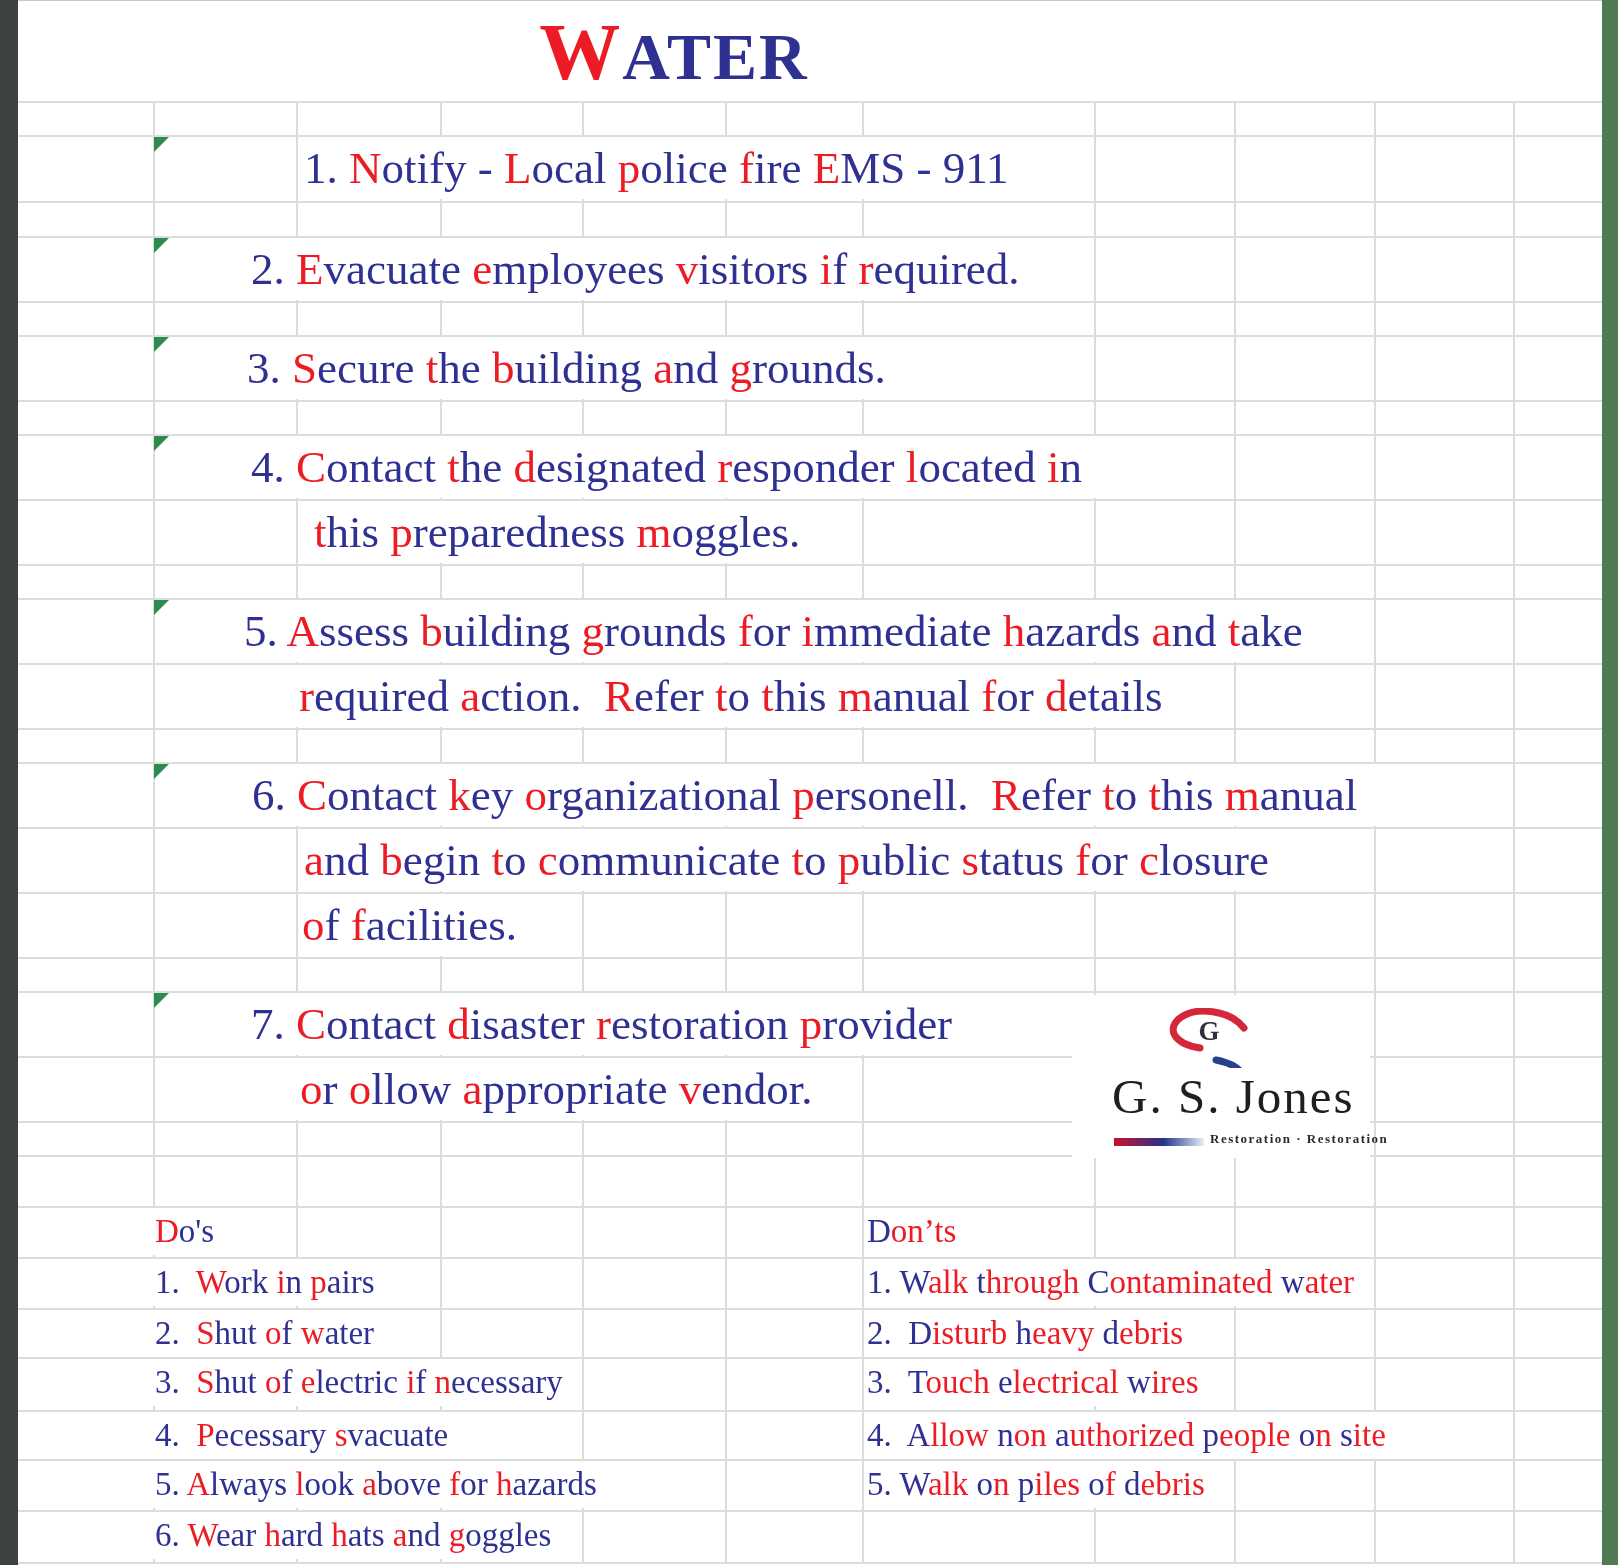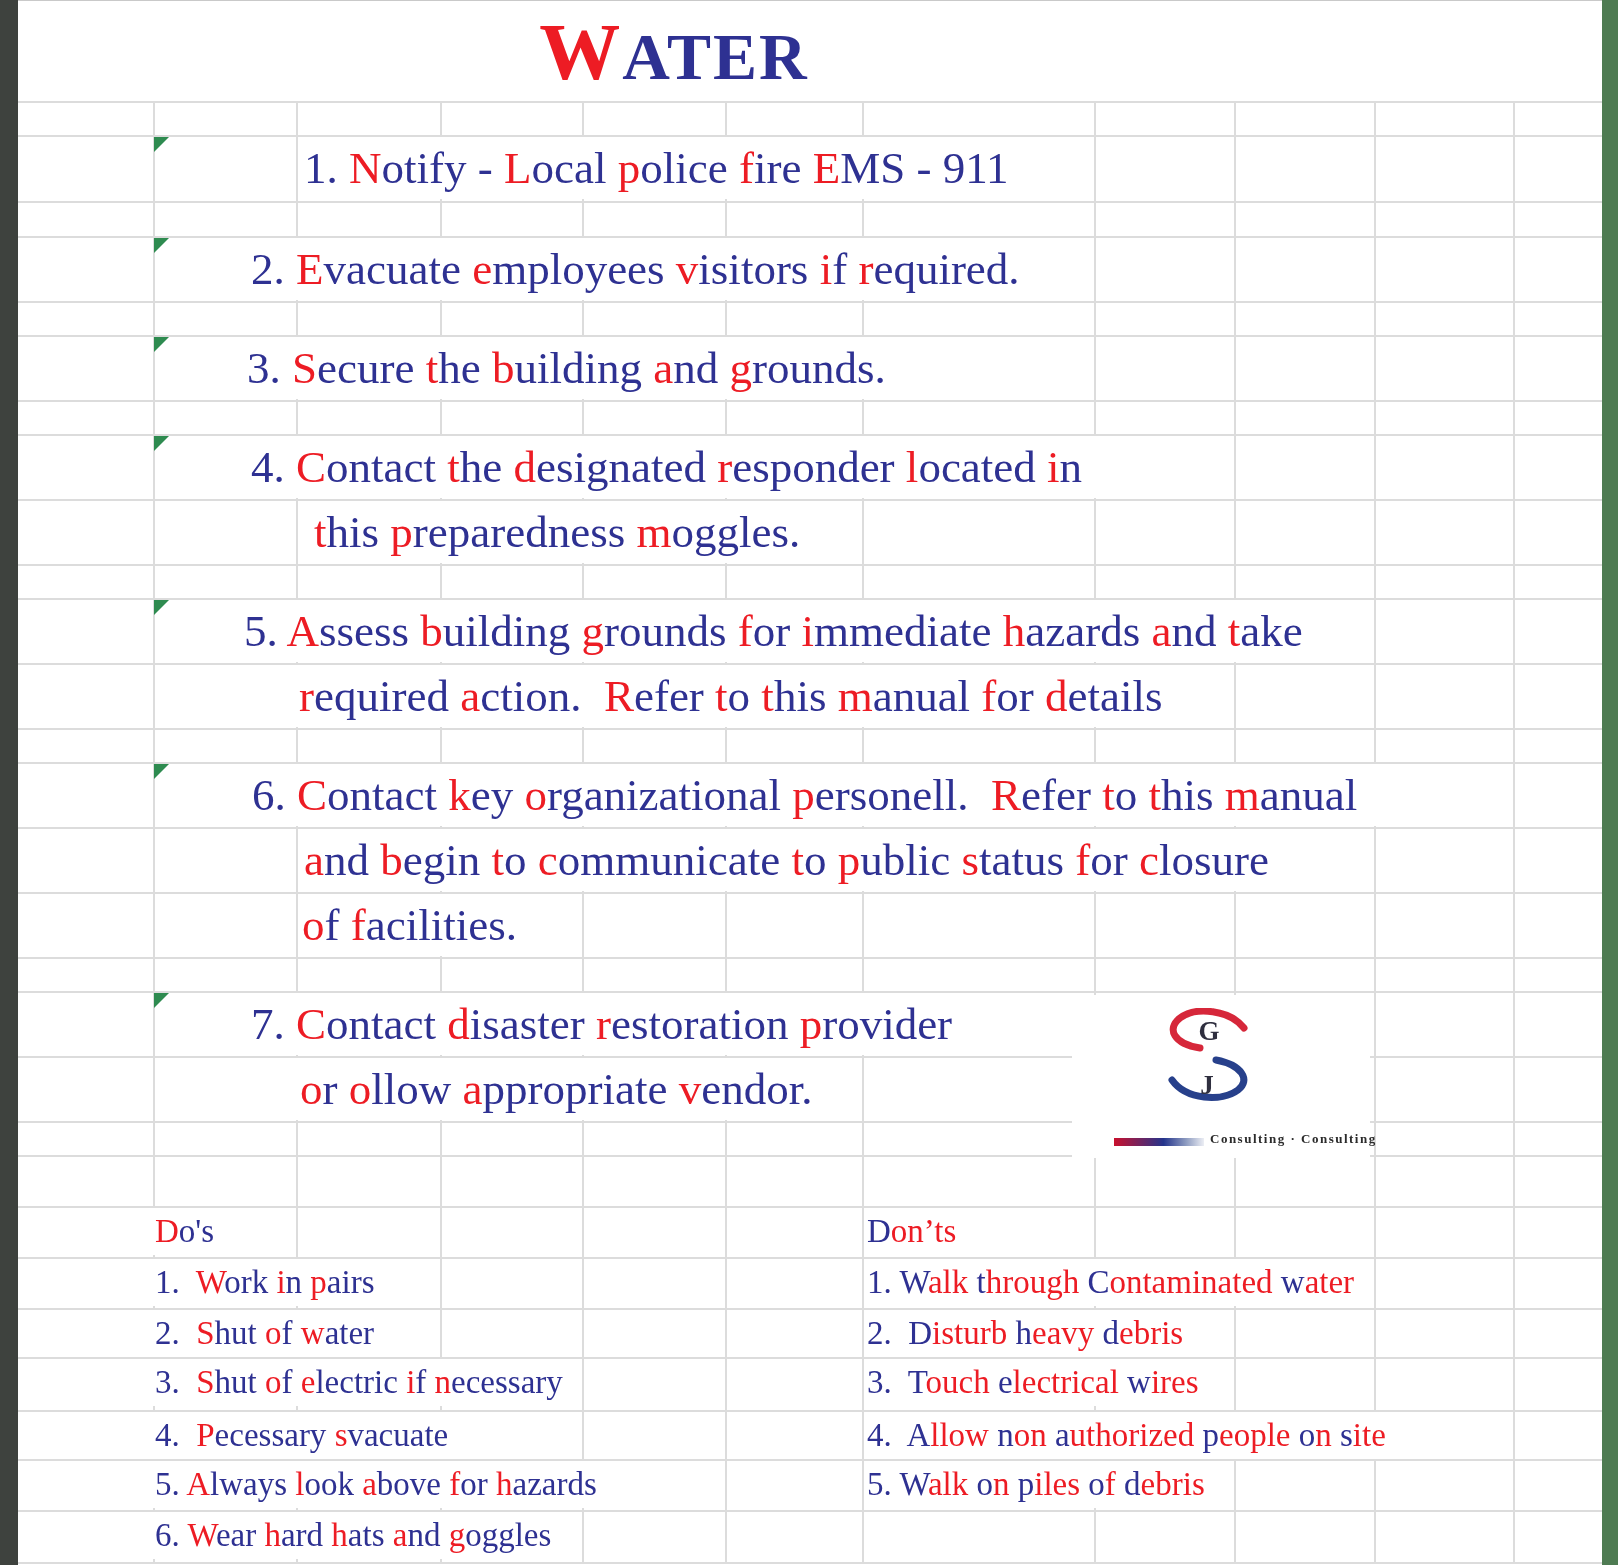--- a/index.html
+++ b/index.html
@@ -139,19 +139,20 @@
 
   <div class="logo-box"></div>
 
   <svg class="logo-mark" width="112" height="96" viewBox="0 0 112 96">
     <path d="M 92 20 C 78 2 44 -2 28 10 C 14 21 22 36 48 40" fill="none" stroke="#d6273a" stroke-width="7" stroke-linecap="round"></path>
     <path d="M 20 72 C 34 92 70 94 86 82 C 99 72 90 57 64 52" fill="none" stroke="#27408b" stroke-width="7" stroke-linecap="round"></path>
     <text x="57" y="32" text-anchor="middle" font-size="27" font-weight="bold" font-family="Liberation Serif, serif" fill="#2f2f3f">G</text>
     <text x="55" y="86" text-anchor="middle" font-size="27" font-weight="bold" font-family="Liberation Serif, serif" fill="#2f2f3f">J</text>
   </svg>
 
+  <div class="company-name" style="color: rgb(31, 31, 31);">G. S. Jones</div>
   <div class="logo-bar"></div>
-  <div class="logo-tagline">Consulting · Consulting</div>
+  <div class="logo-tagline">Restoration · Restoration</div>
 
   <div class="edge-left"></div>
   <div class="edge-right"></div>
   <div class="topline"></div>
 </div>
 
 </body></html>

